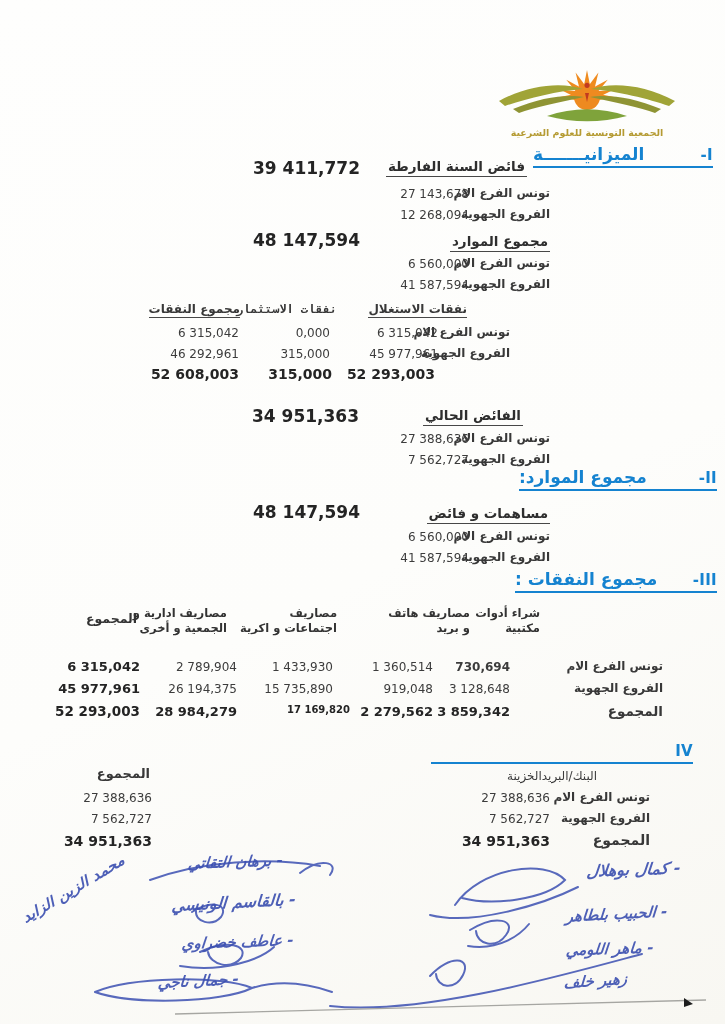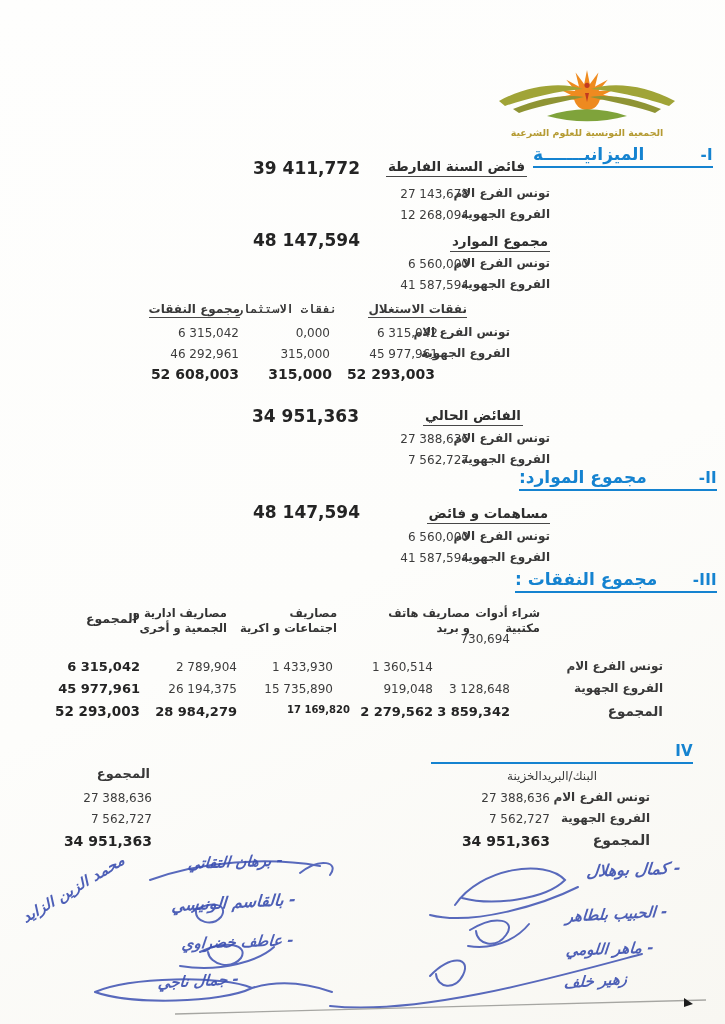--- a/index.html
+++ b/index.html
@@ -117,21 +117,21 @@
     <span>مجموع النفقات :</span>
   </div>
 
   <div class="th2" style="top:606px;right:185px;width:72px;">شراء أدوات مكتبية</div>
   <div class="th2" style="top:606px;right:255px;width:88px;">مصاريف هاتف و بريد</div>
   <div class="th2" style="top:606px;right:388px;width:100px;">مصاريف اجتماعات و اكرية</div>
   <div class="th2" style="top:606px;right:498px;width:96px;">مصاريف ادارية و الجمعية و أخرى</div>
   <div class="th2" style="top:612px;right:588px;width:60px;font-size:12.5px;">المجموع</div>
 
   <div class="lbl abs" style="top:659px;right:62px;">تونس الفرع الام</div>
-  <div class="num abs" style="top:632px;right:215px;">730,694</div>
+  <div class="num abs" style="top:660px;right:215px;font-weight:bold;">730,694</div>
   <div class="num abs" style="top:660px;right:292px;">1 360,514</div>
   <div class="num abs" style="top:660px;right:392px;">1 433,930</div>
   <div class="num abs" style="top:660px;right:488px;">2 789,904</div>
   <div class="num tot abs" style="top:659px;right:585px;font-size:13px;">6 315,042</div>
 
   <div class="lbl abs" style="top:681px;right:62px;">الفروع الجهوية</div>
   <div class="num abs" style="top:682px;right:215px;">3 128,648</div>
   <div class="num abs" style="top:682px;right:292px;">919,048</div>
   <div class="num abs" style="top:682px;right:392px;">15 735,890</div>
   <div class="num abs" style="top:682px;right:488px;">26 194,375</div>

